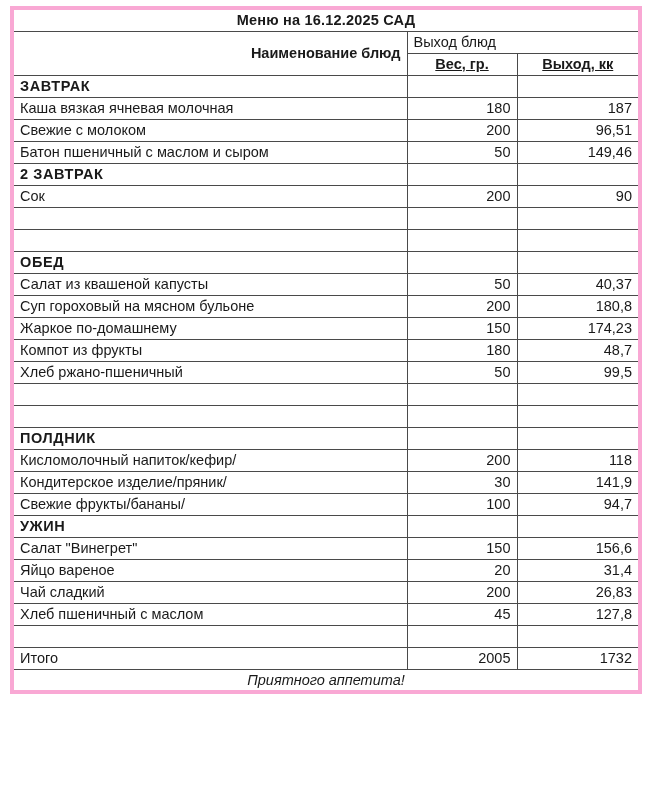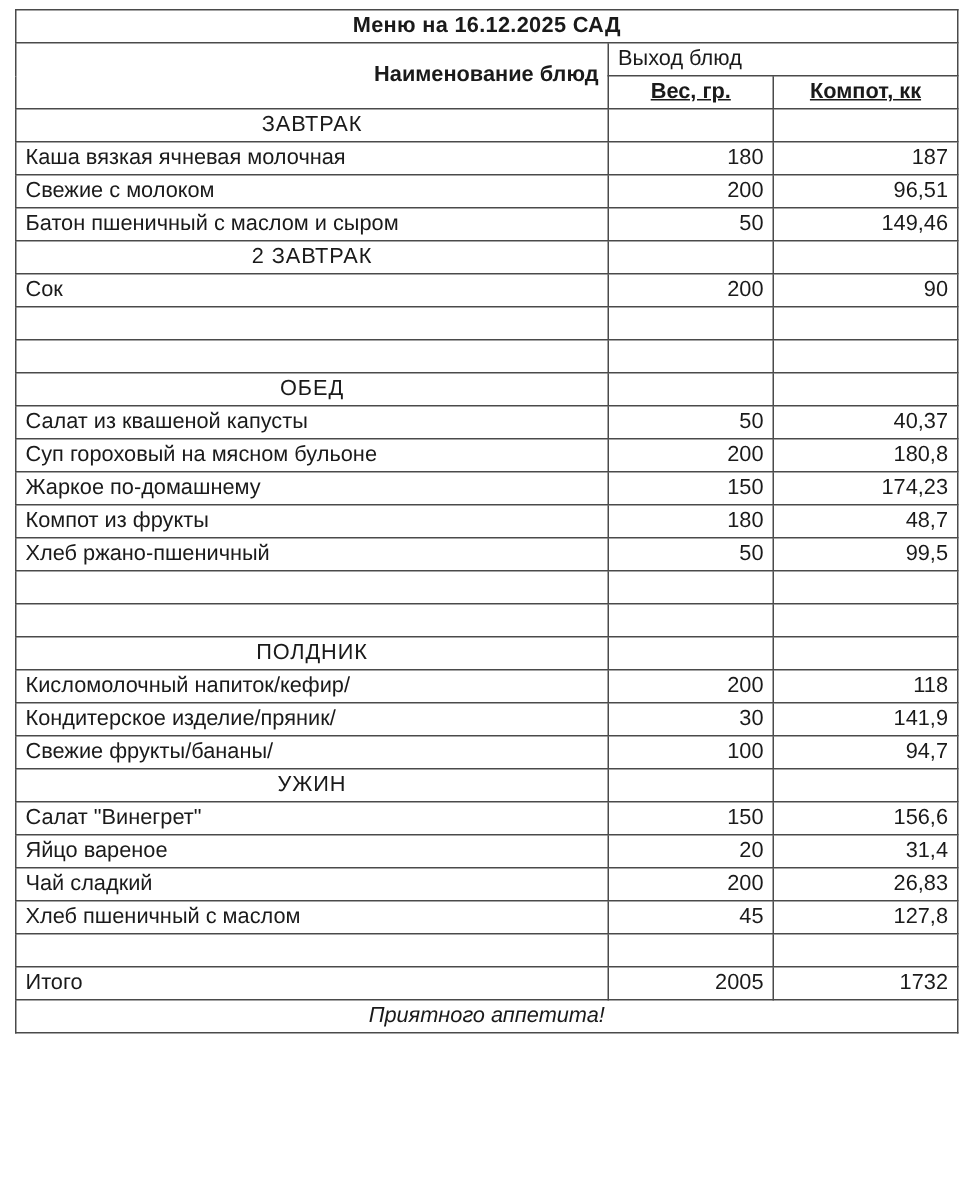--- a/index.html
+++ b/index.html
@@ -18,21 +18,21 @@
     width: 650px;
     height: 800px;
     box-sizing: border-box;
     padding: 6px 10px 6px 10px;
     background: #ffffff;
   }
   table.menu {
     width: 628px;
     border-collapse: collapse;
     table-layout: fixed;
-    border: 1px solid #f9a8d4;
+    border: 4px solid #f9a8d4;
   }
   table.menu td {
     border: 1px solid #4a4a4a;
     padding: 2px 6px;
     font-size: 14.5px;
     line-height: 1.15;
     height: 22px;
     vertical-align: middle;
     box-sizing: border-box;
   }
@@ -63,22 +63,22 @@
     height: 25px;
   }
   .hdr-sub {
     text-align: center;
     font-size: 14.5px;
     font-weight: bold;
     height: 27px;
     text-decoration: underline;
   }
   .section {
-    text-align: center;
-    font-weight: normal;
+    text-align: left;
+    font-weight: bold;
     font-size: 15px;
     letter-spacing: 0.6px;
     height: 24px;
   }
   .dish {
     text-align: left;
     font-size: 14.5px;
   }
   .num {
     text-align: right;
@@ -111,21 +111,21 @@
     <tbody>
       <tr>
         <td class="title-cell" colspan="3">Меню на 16.12.2025 САД</td>
       </tr>
       <tr>
         <td class="hdr-name" rowspan="2">Наименование блюд</td>
         <td class="hdr-out" colspan="2">Выход блюд</td>
       </tr>
       <tr>
         <td class="hdr-sub">Вес, гр.</td>
-        <td class="hdr-sub">Компот, кк</td>
+        <td class="hdr-sub">Выход, кк</td>
       </tr>
 
     <tr>
           <td class="section">ЗАВТРАК</td>
           <td></td>
           <td></td>
         </tr>
         <tr>
           <td class="dish">Каша вязкая ячневая молочная</td>
           <td class="num">180</td>

